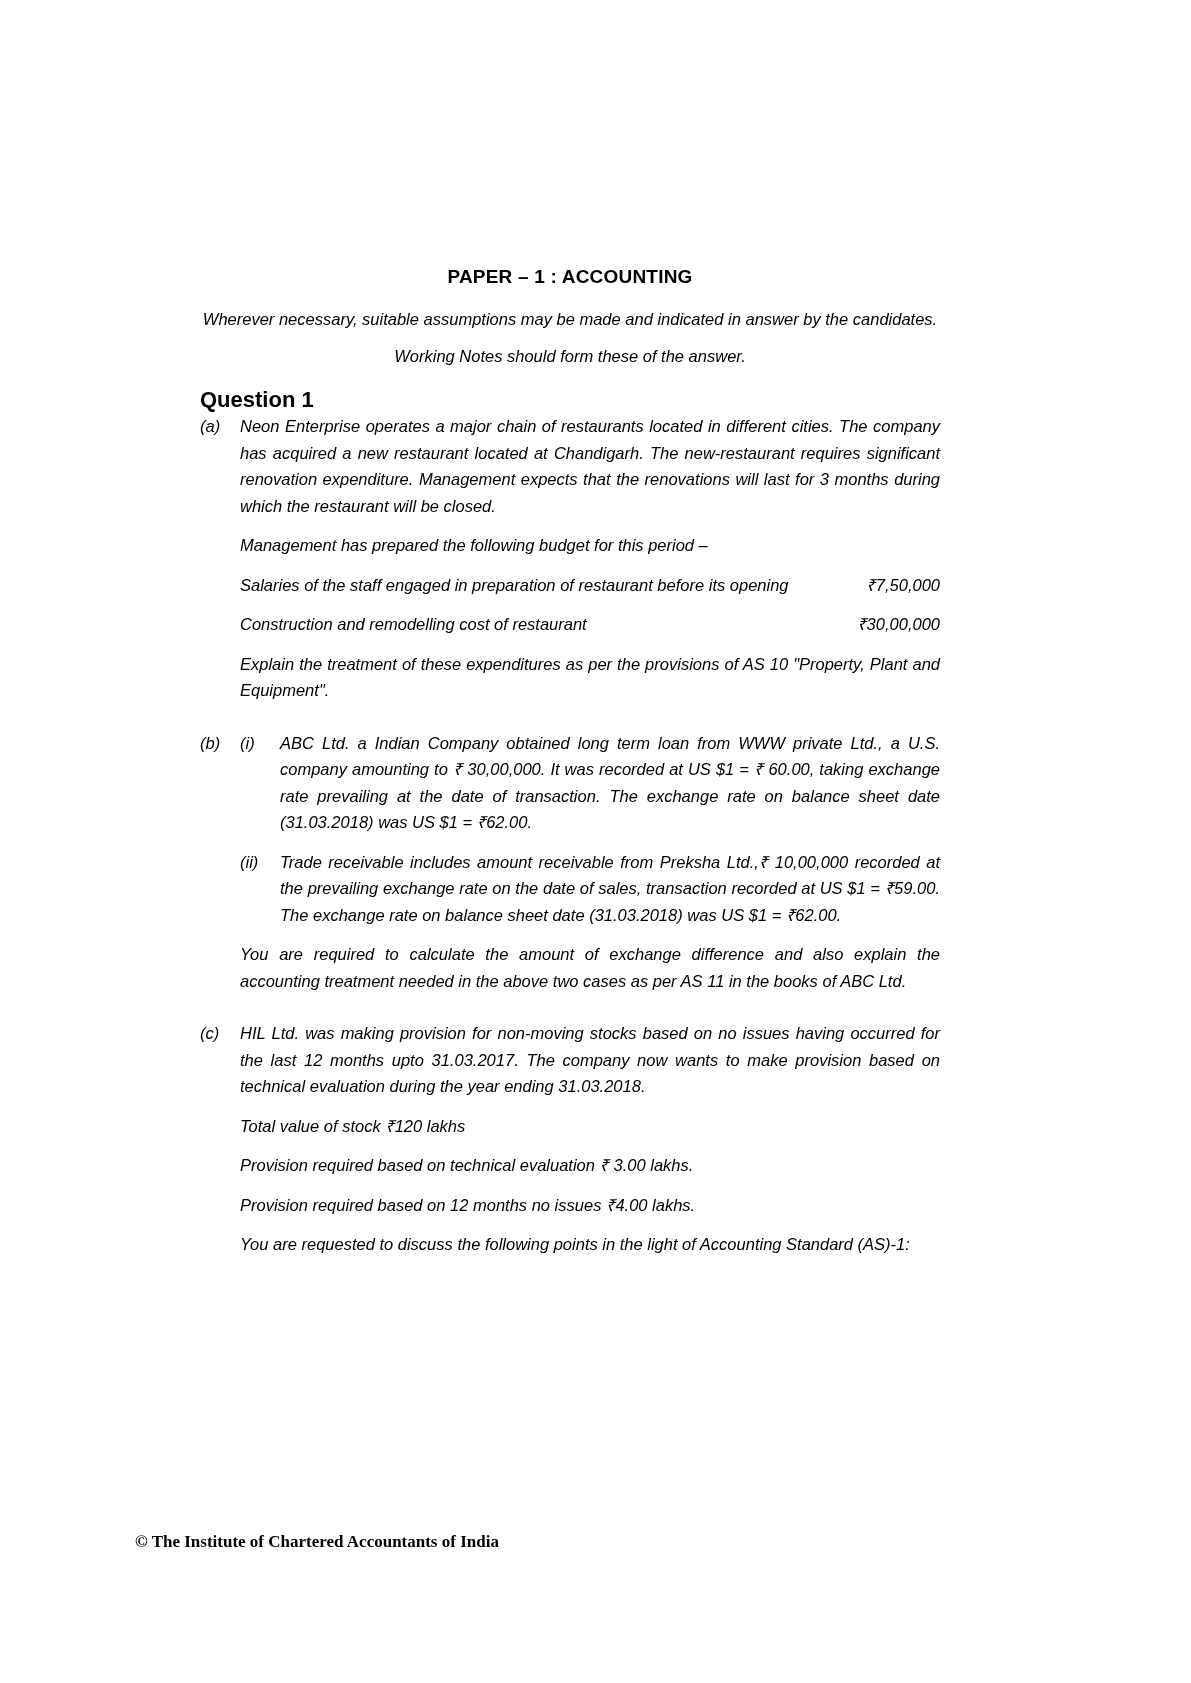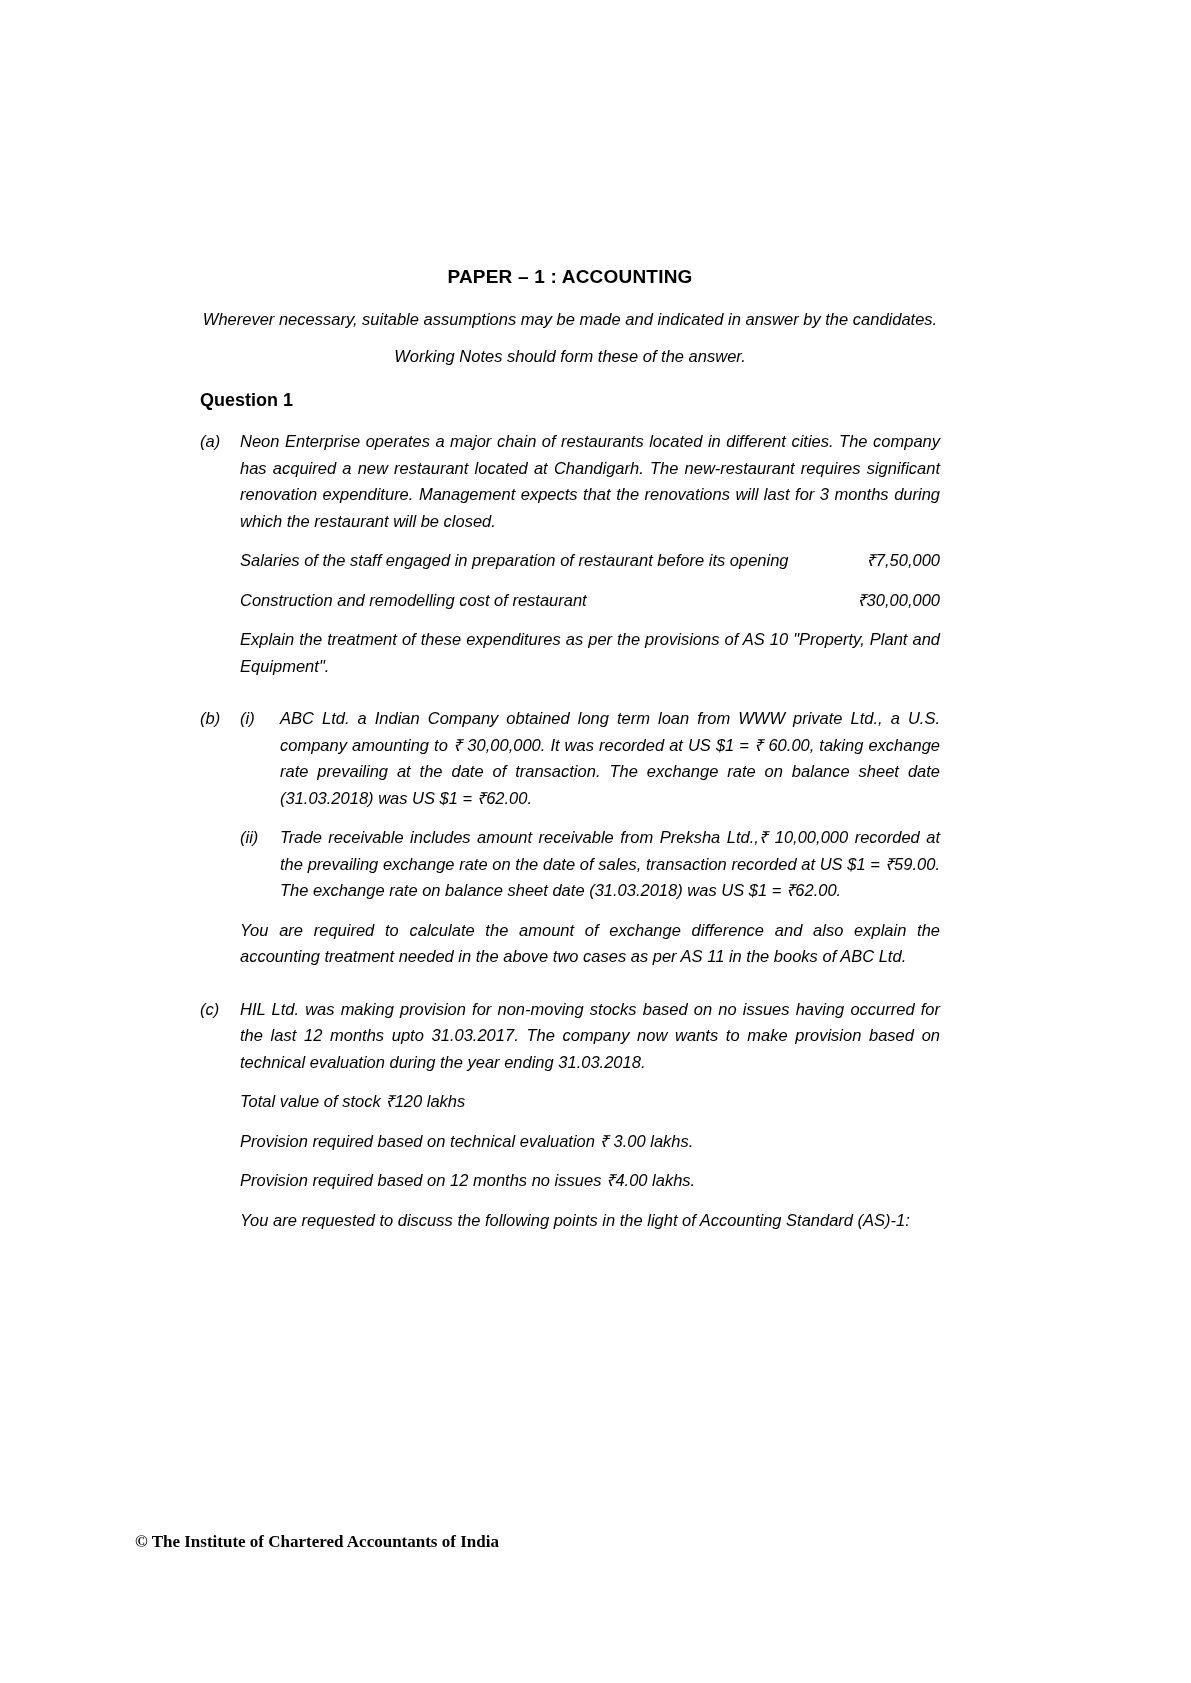--- a/index.html
+++ b/index.html
@@ -29,22 +29,21 @@
     font-size: 19px;
     letter-spacing: 0.2px;
     margin-bottom: 15px;
   }
   .hline { margin-bottom: 11px; }
   .hline b { font-weight: bold; }
   .hline-last { margin-bottom: 17px; }
   .qheading {
     font-style: normal;
     font-weight: bold;
-    font-size: 18px;
-    margin-bottom: 15px;
+    font-size: 22px;
   }
   .item { display: flex; margin-bottom: 13px; }
   .item-label { flex: 0 0 40px; }
   .item-body { flex: 1; min-width: 0; }
   .para { margin-bottom: 13px; }
   .just { text-align: justify; }
   .budget-row {
     display: flex;
     justify-content: space-between;
     margin-bottom: 13px;
@@ -73,20 +72,21 @@
     <div class="center hline">Wherever necessary, suitable assumptions may be made and indicated in answer by the candidates.</div>
 
     <div class="center hline hline-last">Working Notes should form these of the answer.</div>
 
     <div class="qheading">Question 1</div>
 
     <div class="item">
       <div class="item-label">(a)</div>
       <div class="item-body">
         <div class="para just">Neon Enterprise operates a major chain of restaurants located in different cities. The company has acquired a new restaurant located at Chandigarh. The new-restaurant requires significant renovation expenditure. Management expects that the renovations will last for 3 months during which the restaurant will be closed.</div>
+        <div class="para">Management has prepared the following budget for this period –</div>
         <div class="budget-row">
           <span>Salaries of the staff engaged in preparation of restaurant before its opening</span>
           <span class="val">₹7,50,000</span>
         </div>
         <div class="budget-row">
           <span>Construction and remodelling cost of restaurant</span>
           <span class="val">₹30,00,000</span>
         </div>
         <div class="para just">Explain the treatment of these expenditures as per the provisions of AS 10 "Property, Plant and Equipment".</div>
       </div>

